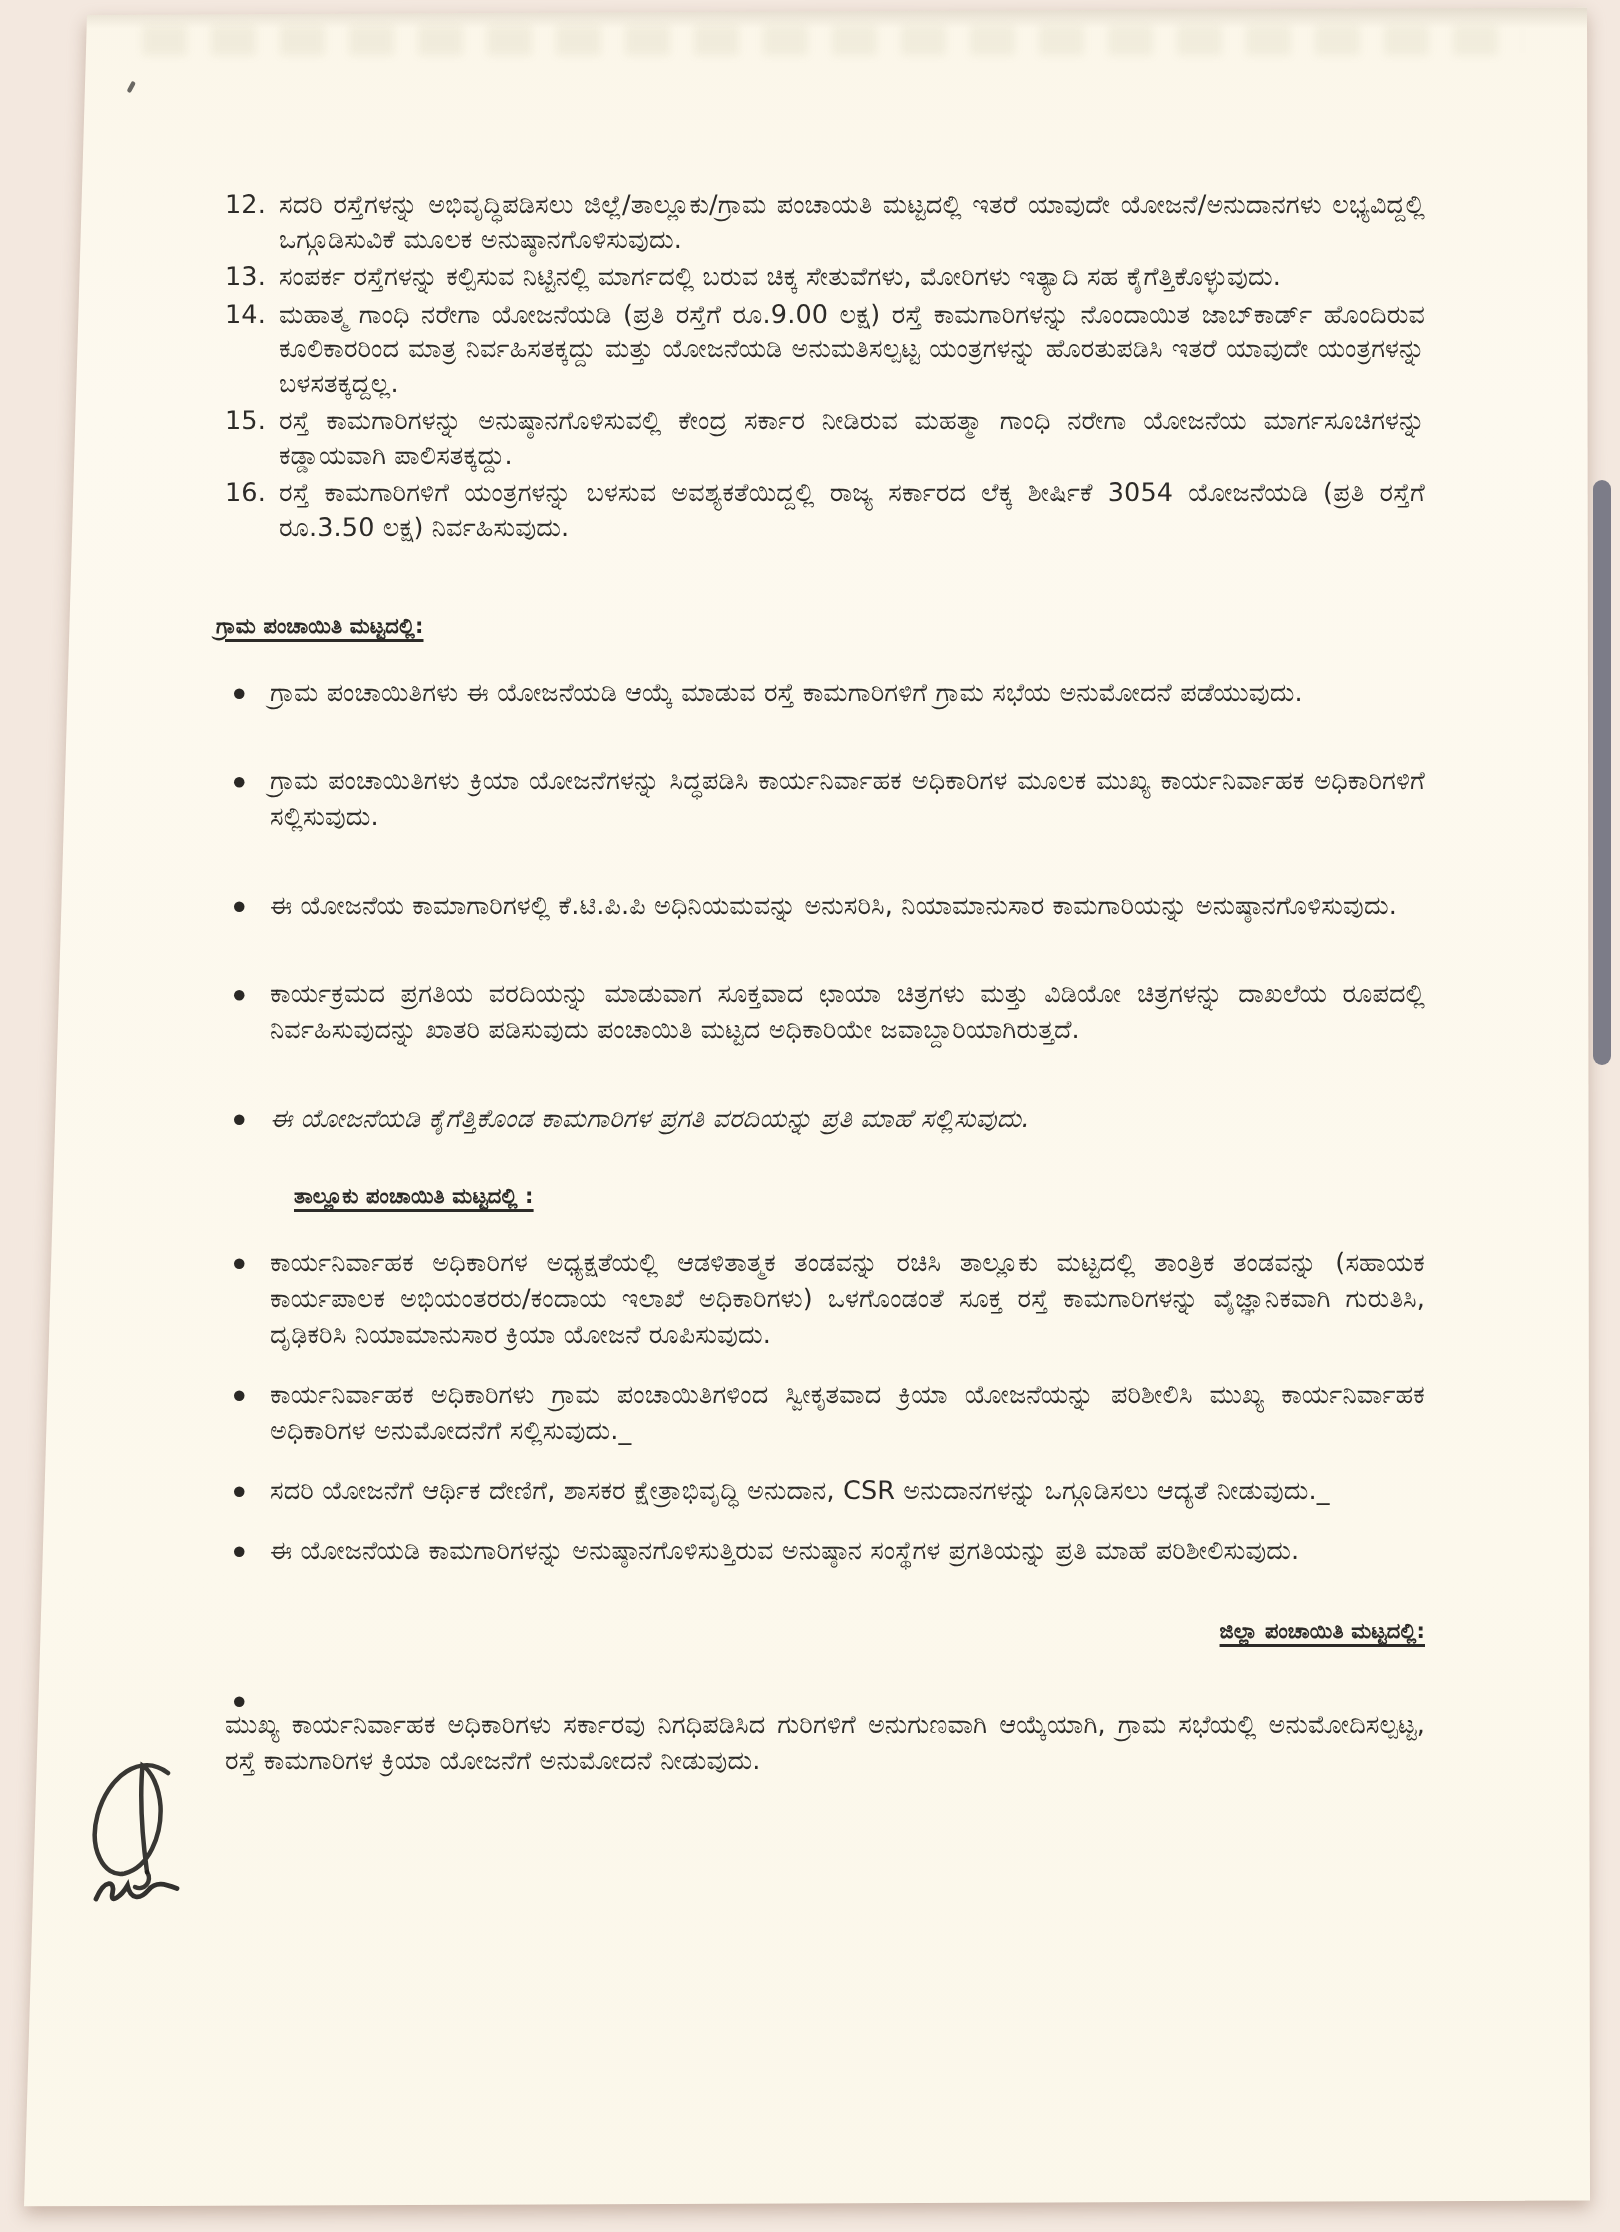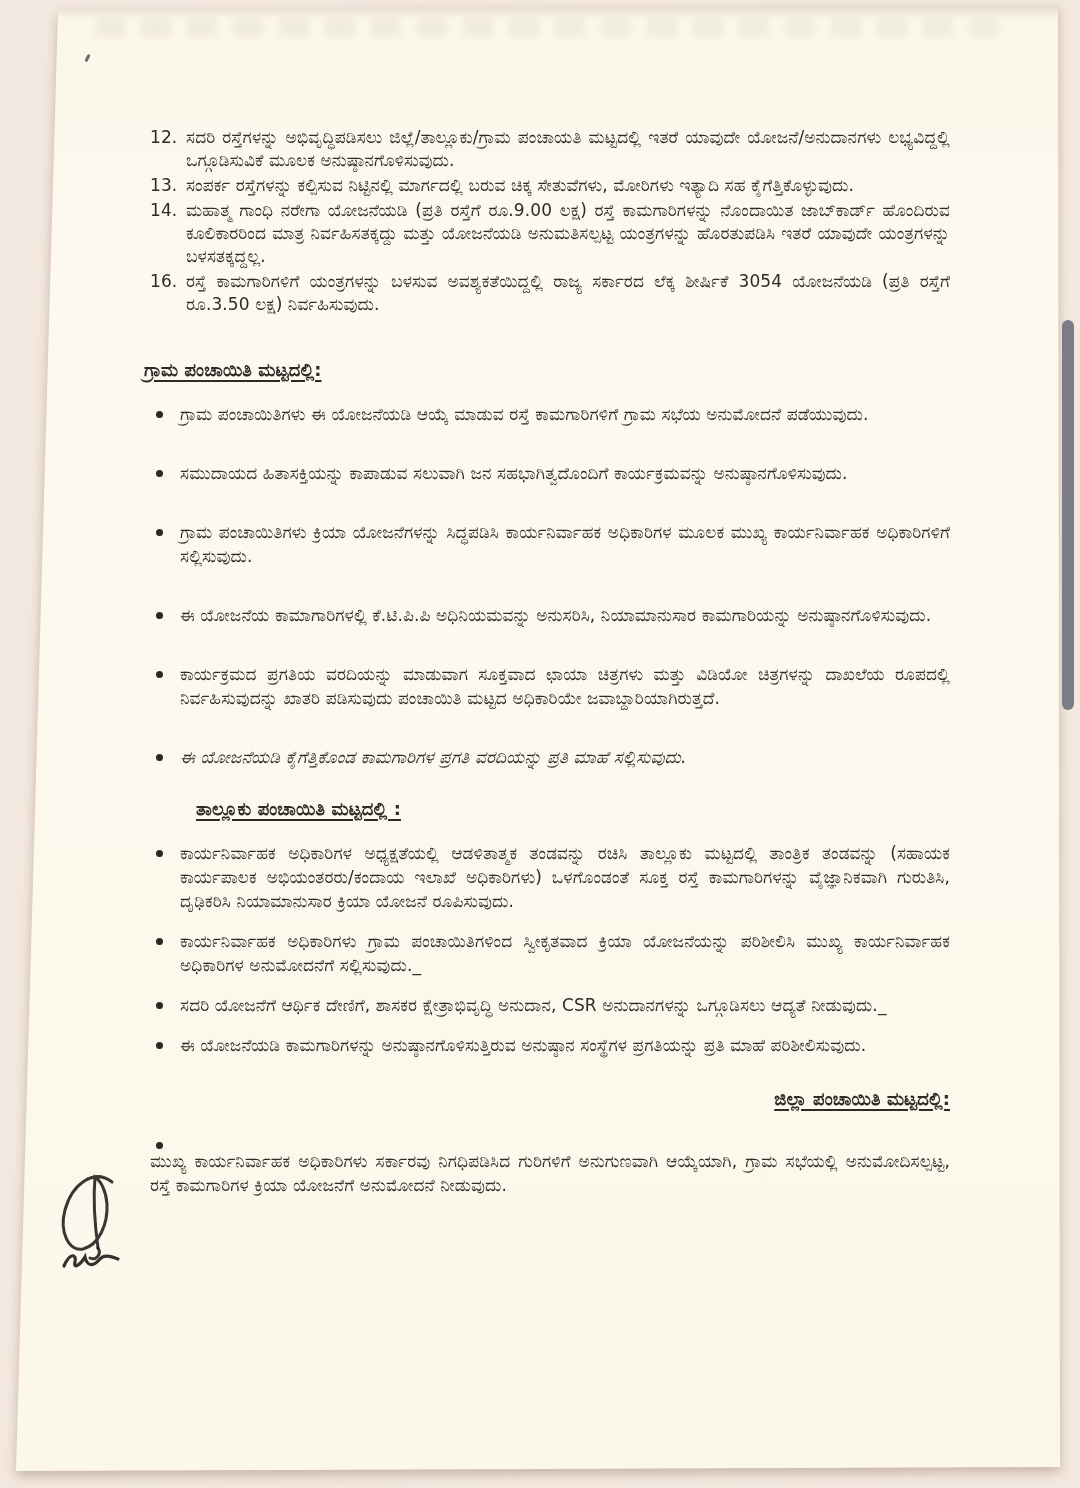--- a/index.html
+++ b/index.html
@@ -34,21 +34,21 @@
   .content{
     position:absolute;left:150px;top:126px;width:800px;
     font-size:17px;line-height:23px;letter-spacing:.1px;
   }
 
   .num-item{display:flex;align-items:flex-start;margin-bottom:2px;}
   .num-item .num{flex:0 0 36px;}
   .num-item .txt{flex:1;text-align:justify;}
 
   .sec-heading{
-    font-weight:bold;font-size:18px;line-height:24px;
+    font-weight:bold;font-size:14px;line-height:24px;
     text-decoration:underline;text-underline-offset:4px;text-decoration-thickness:1.5px;
   }
   .h-gp{margin:42px 0 20px -6px;}
   .h-tp{margin:10px 0 20px 46px;}
   .h-zp{margin:30px 0 22px -8px;text-align:right;}
 
   .bullet{display:flex;align-items:flex-start;line-height:24px;}
   .bullet .dot{flex:0 0 7px;width:7px;height:7px;border-radius:50%;background:#2a2825;margin:9px 17px 0 6px;}
   .bullet .txt{flex:1;text-align:justify;}
   .gp-b{margin-bottom:35px;}
@@ -83,33 +83,33 @@
         </div>
         <div class="num-item">
           <span class="num">13.</span>
           <span class="txt">ಸಂಪರ್ಕ ರಸ್ತೆಗಳನ್ನು ಕಲ್ಪಿಸುವ ನಿಟ್ಟಿನಲ್ಲಿ ಮಾರ್ಗದಲ್ಲಿ ಬರುವ ಚಿಕ್ಕ ಸೇತುವೆಗಳು, ಮೋರಿಗಳು ಇತ್ಯಾದಿ ಸಹ ಕೈಗೆತ್ತಿಕೊಳ್ಳುವುದು.</span>
         </div>
         <div class="num-item">
           <span class="num">14.</span>
           <span class="txt">ಮಹಾತ್ಮ ಗಾಂಧಿ ನರೇಗಾ ಯೋಜನೆಯಡಿ (ಪ್ರತಿ ರಸ್ತೆಗೆ ರೂ.9.00 ಲಕ್ಷ) ರಸ್ತೆ ಕಾಮಗಾರಿಗಳನ್ನು ನೊಂದಾಯಿತ ಜಾಬ್‌ಕಾರ್ಡ್ ಹೊಂದಿರುವ ಕೂಲಿಕಾರರಿಂದ ಮಾತ್ರ ನಿರ್ವಹಿಸತಕ್ಕದ್ದು ಮತ್ತು ಯೋಜನೆಯಡಿ ಅನುಮತಿಸಲ್ಪಟ್ಟ ಯಂತ್ರಗಳನ್ನು ಹೊರತುಪಡಿಸಿ ಇತರೆ ಯಾವುದೇ ಯಂತ್ರಗಳನ್ನು ಬಳಸತಕ್ಕದ್ದಲ್ಲ.</span>
         </div>
         <div class="num-item">
+          <span class="num">15.</span>
+          <span class="txt">ರಸ್ತೆ ಕಾಮಗಾರಿಗಳನ್ನು ಅನುಷ್ಠಾನಗೊಳಿಸುವಲ್ಲಿ ಕೇಂದ್ರ ಸರ್ಕಾರ ನೀಡಿರುವ ಮಹತ್ಮಾ ಗಾಂಧಿ ನರೇಗಾ ಯೋಜನೆಯ ಮಾರ್ಗಸೂಚಿಗಳನ್ನು ಕಡ್ಡಾಯವಾಗಿ ಪಾಲಿಸತಕ್ಕದ್ದು.</span>
+        </div>
+        <div class="num-item">
           <span class="num">16.</span>
           <span class="txt">ರಸ್ತೆ ಕಾಮಗಾರಿಗಳಿಗೆ ಯಂತ್ರಗಳನ್ನು ಬಳಸುವ ಅವಶ್ಯಕತೆಯಿದ್ದಲ್ಲಿ ರಾಜ್ಯ ಸರ್ಕಾರದ ಲೆಕ್ಕ ಶೀರ್ಷಿಕೆ 3054 ಯೋಜನೆಯಡಿ (ಪ್ರತಿ ರಸ್ತೆಗೆ ರೂ.3.50 ಲಕ್ಷ) ನಿರ್ವಹಿಸುವುದು.</span>
         </div>
 
         <div class="sec-heading h-gp">ಗ್ರಾಮ ಪಂಚಾಯಿತಿ ಮಟ್ಟದಲ್ಲಿ:</div>
 
         <div class="bullet gp-b">
           <span class="dot"></span>
           <span class="txt">ಗ್ರಾಮ ಪಂಚಾಯಿತಿಗಳು ಈ ಯೋಜನೆಯಡಿ ಆಯ್ಕೆ ಮಾಡುವ ರಸ್ತೆ ಕಾಮಗಾರಿಗಳಿಗೆ ಗ್ರಾಮ ಸಭೆಯ ಅನುಮೋದನೆ ಪಡೆಯುವುದು.</span>
-        </div>
-        <div class="bullet gp-b">
-          <span class="dot"></span>
-          <span class="txt">ಸಮುದಾಯದ ಹಿತಾಸಕ್ತಿಯನ್ನು ಕಾಪಾಡುವ ಸಲುವಾಗಿ ಜನ ಸಹಭಾಗಿತ್ವದೊಂದಿಗೆ ಕಾರ್ಯಕ್ರಮವನ್ನು ಅನುಷ್ಠಾನಗೊಳಿಸುವುದು.</span>
         </div>
         <div class="bullet gp-b">
           <span class="dot"></span>
           <span class="txt">ಗ್ರಾಮ ಪಂಚಾಯಿತಿಗಳು ಕ್ರಿಯಾ ಯೋಜನೆಗಳನ್ನು ಸಿದ್ಧಪಡಿಸಿ ಕಾರ್ಯನಿರ್ವಾಹಕ ಅಧಿಕಾರಿಗಳ ಮೂಲಕ ಮುಖ್ಯ ಕಾರ್ಯನಿರ್ವಾಹಕ ಅಧಿಕಾರಿಗಳಿಗೆ ಸಲ್ಲಿಸುವುದು.</span>
         </div>
         <div class="bullet gp-b">
           <span class="dot"></span>
           <span class="txt">ಈ ಯೋಜನೆಯ ಕಾಮಾಗಾರಿಗಳಲ್ಲಿ ಕೆ.ಟಿ.ಪಿ.ಪಿ ಅಧಿನಿಯಮವನ್ನು ಅನುಸರಿಸಿ, ನಿಯಾಮಾನುಸಾರ ಕಾಮಗಾರಿಯನ್ನು ಅನುಷ್ಠಾನಗೊಳಿಸುವುದು.</span>
         </div>
         <div class="bullet gp-b">

